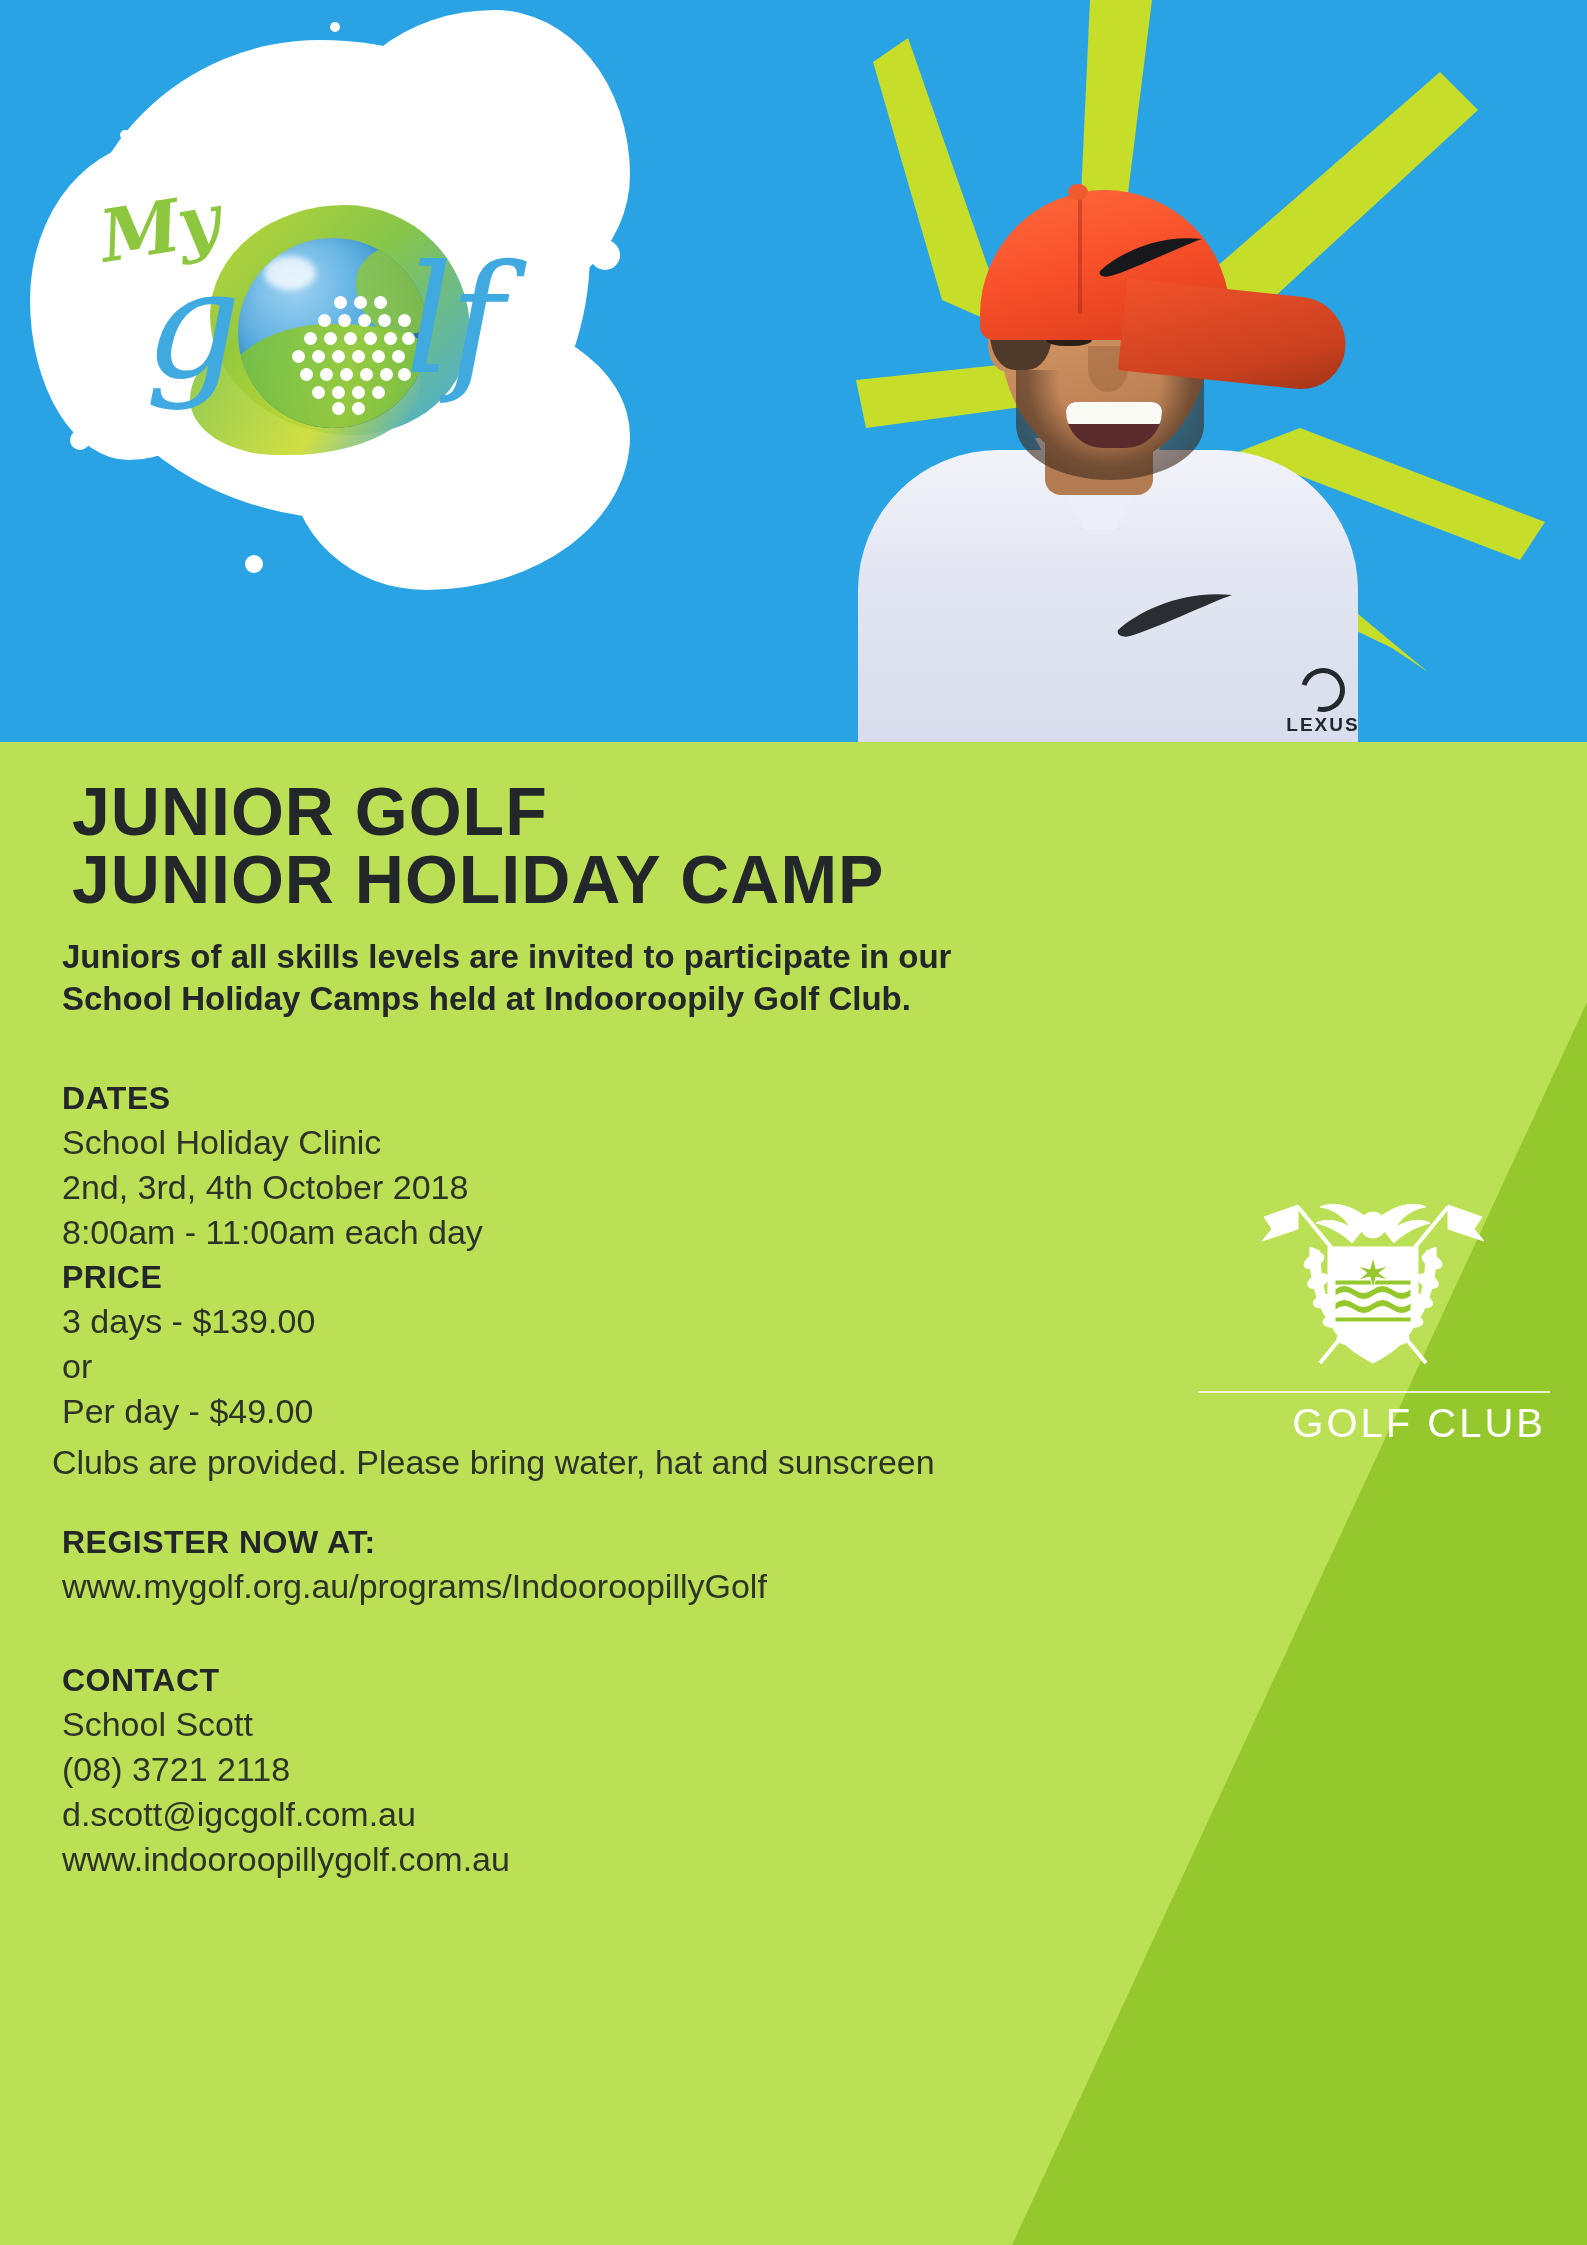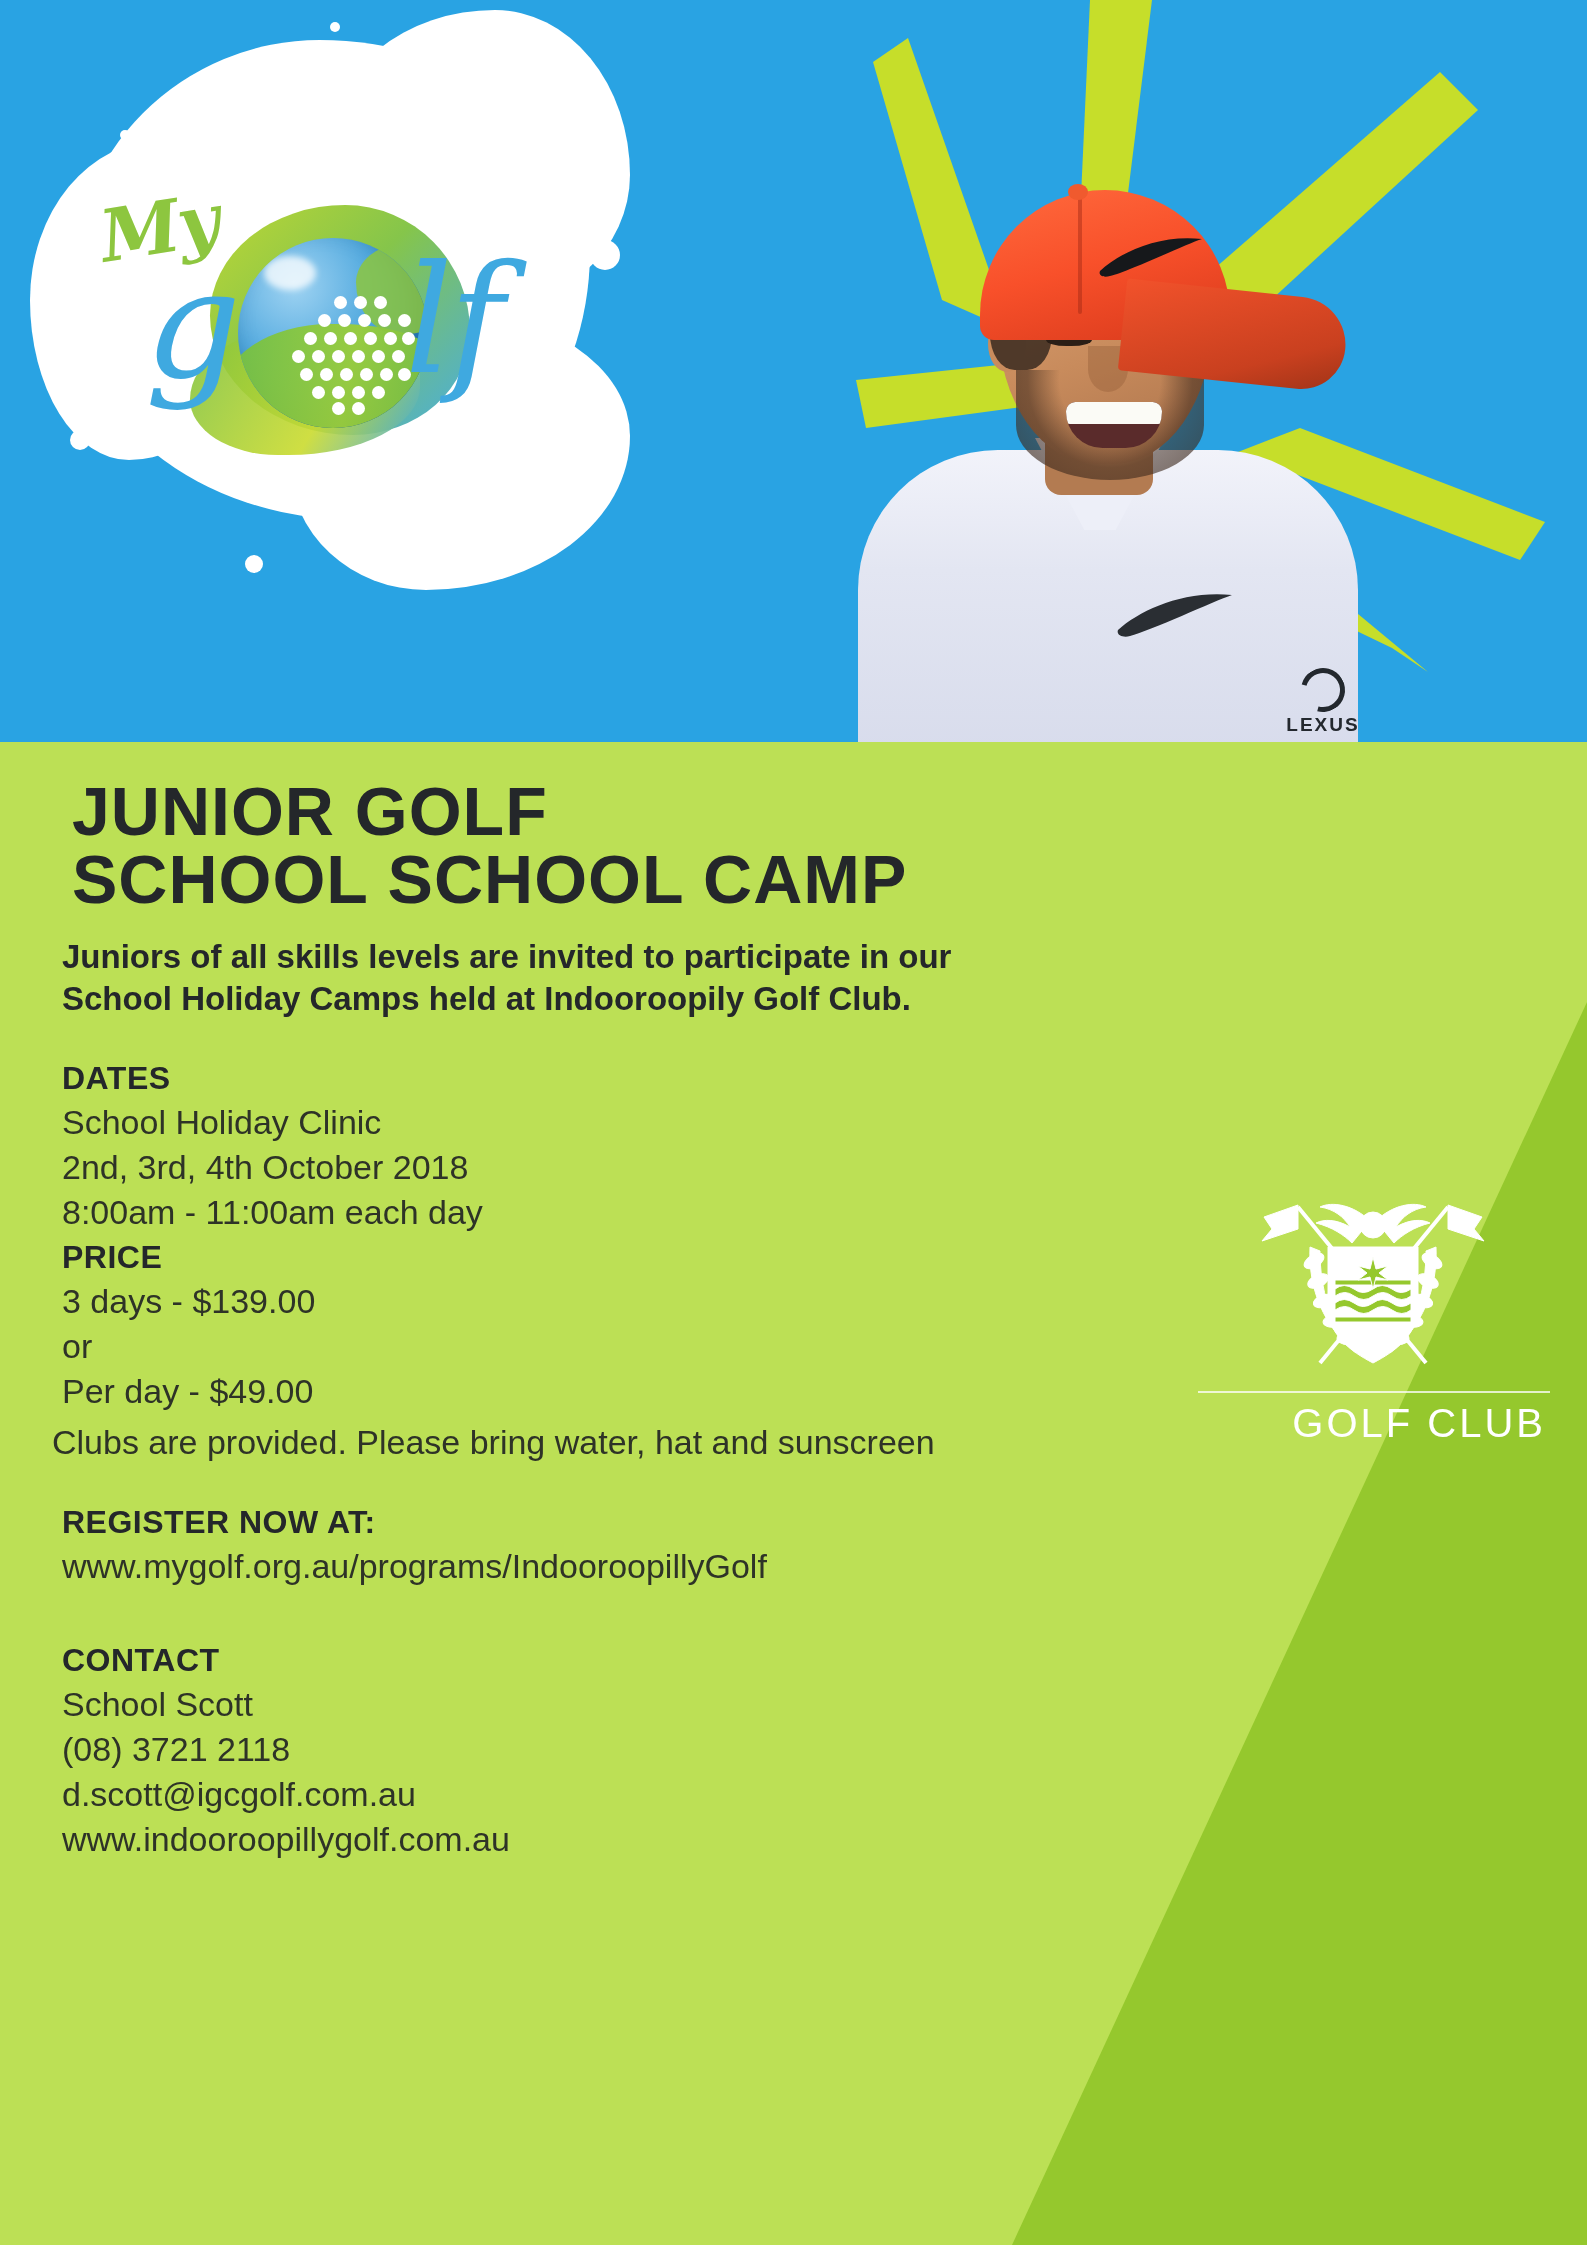--- a/index.html
+++ b/index.html
@@ -316,21 +316,21 @@
   }
   .headline .l2 { display:block; }
   .subhead {
     position:absolute; left:62px; top:194px;
     width:1320px;
     color:#24272A;
     font-weight:700;
     font-size:33px;
     line-height:1.28;
   }
-  .block { position:absolute; color:#2C3126; }
+  .block { position:absolute; color:#2C3126;margin-top:20px; }
   .block .lbl {
     font-weight:700; font-size:32px; letter-spacing:.5px;
     color:#24272A; display:block; margin-bottom:3px;
   }
   .block .ln {
     display:block; font-size:34px; line-height:1.32;
     font-weight:400; color:#2E3327;
   }
   #dates-block { left:62px; top:318px; }
   #price-block { left:62px; top:497px; }
@@ -488,21 +488,21 @@
   <div class="diag">
     <svg class="diag-shape" viewBox="0 0 1587 1503" preserveAspectRatio="none">
       <polygon points="1587,260 1587,1503 1012,1503" fill="#95C82D"></polygon>
     </svg>
   </div>
 
   <div class="content">
 
     <div class="headline">
       <span class="l1">JUNIOR GOLF</span>
-      <span class="l2">SCHOOL SCHOOL CAMP</span>
+      <span class="l2">JUNIOR HOLIDAY CAMP</span>
     </div>
 
     <div class="subhead">
       <span>Juniors of all skills levels are invited to participate in our</span><br>
       <span>School Holiday Camps held at Indooroopily Golf Club.</span>
     </div>
 
     <div class="block" id="dates-block">
       <span class="lbl">DATES</span>
       <span class="ln">School Holiday Clinic</span>

